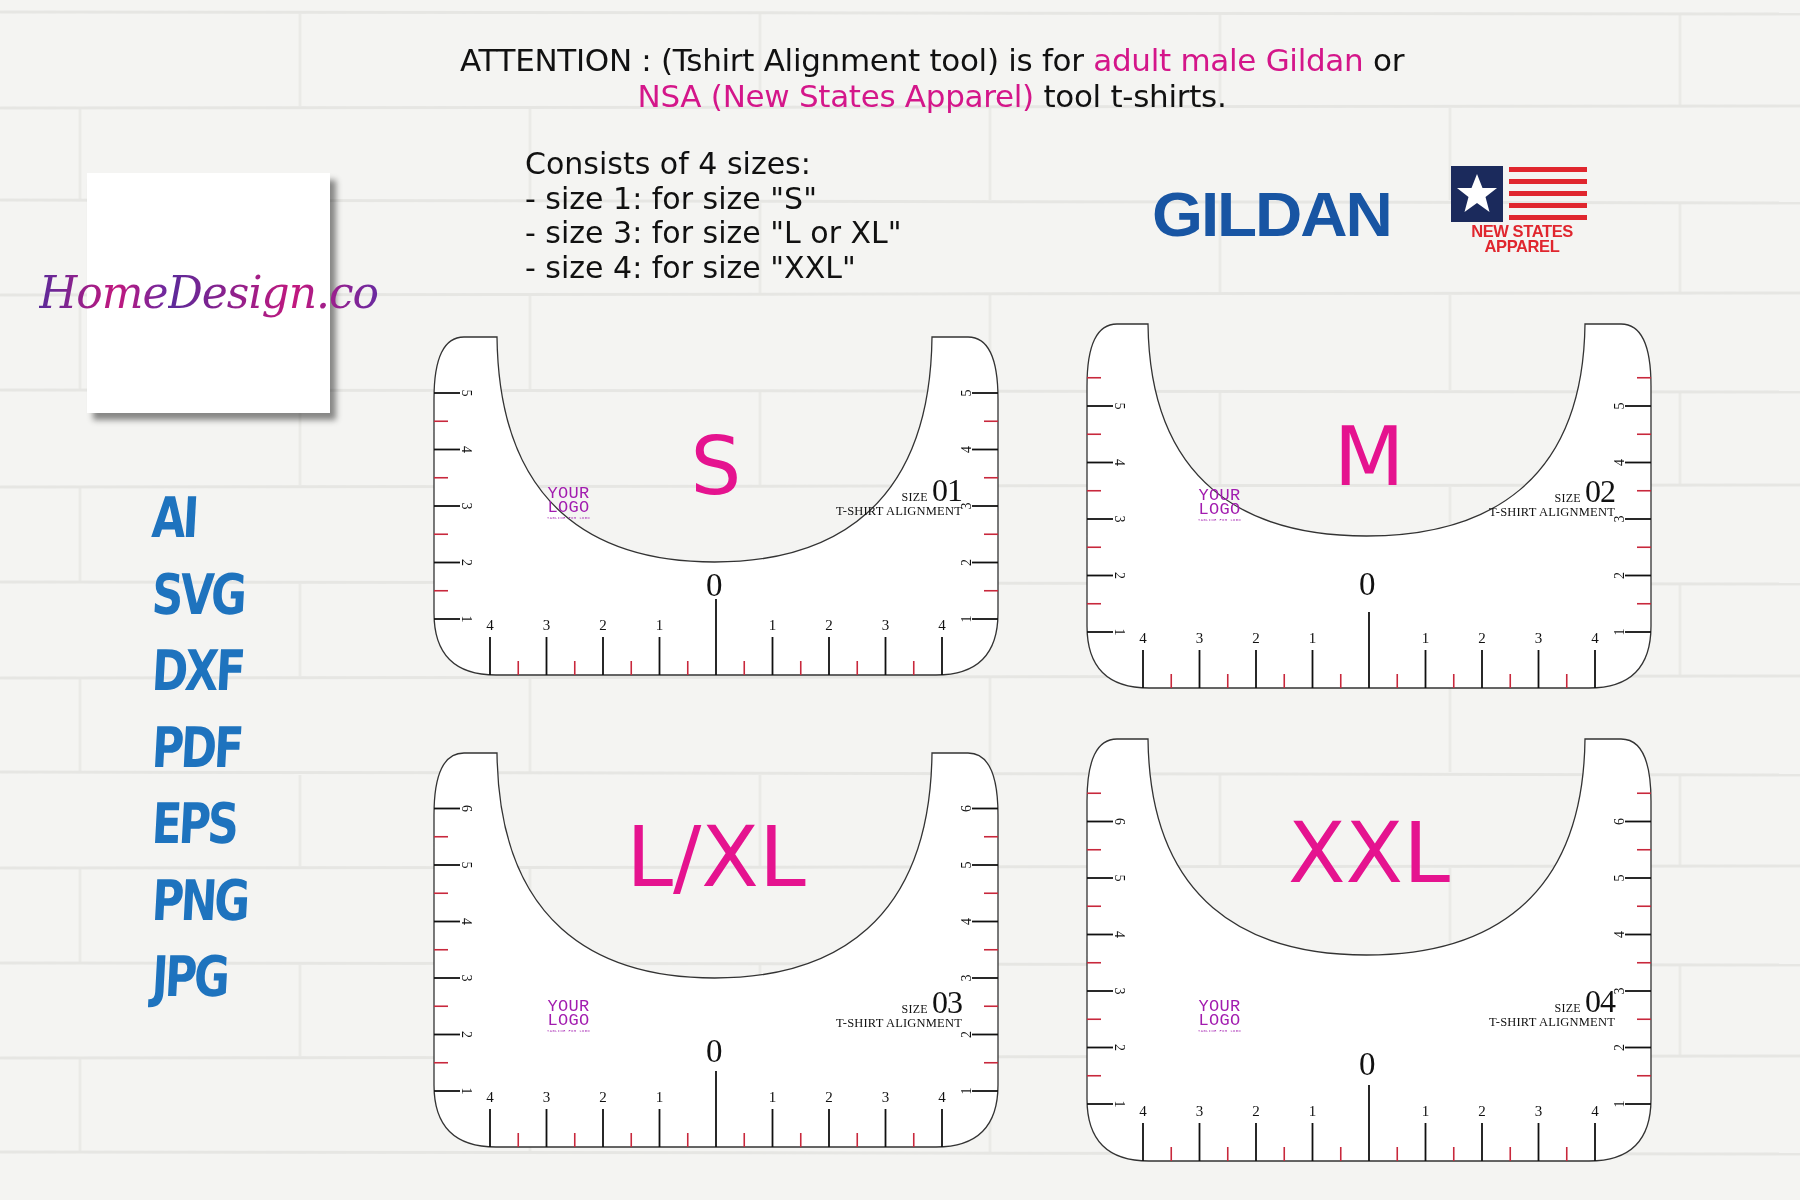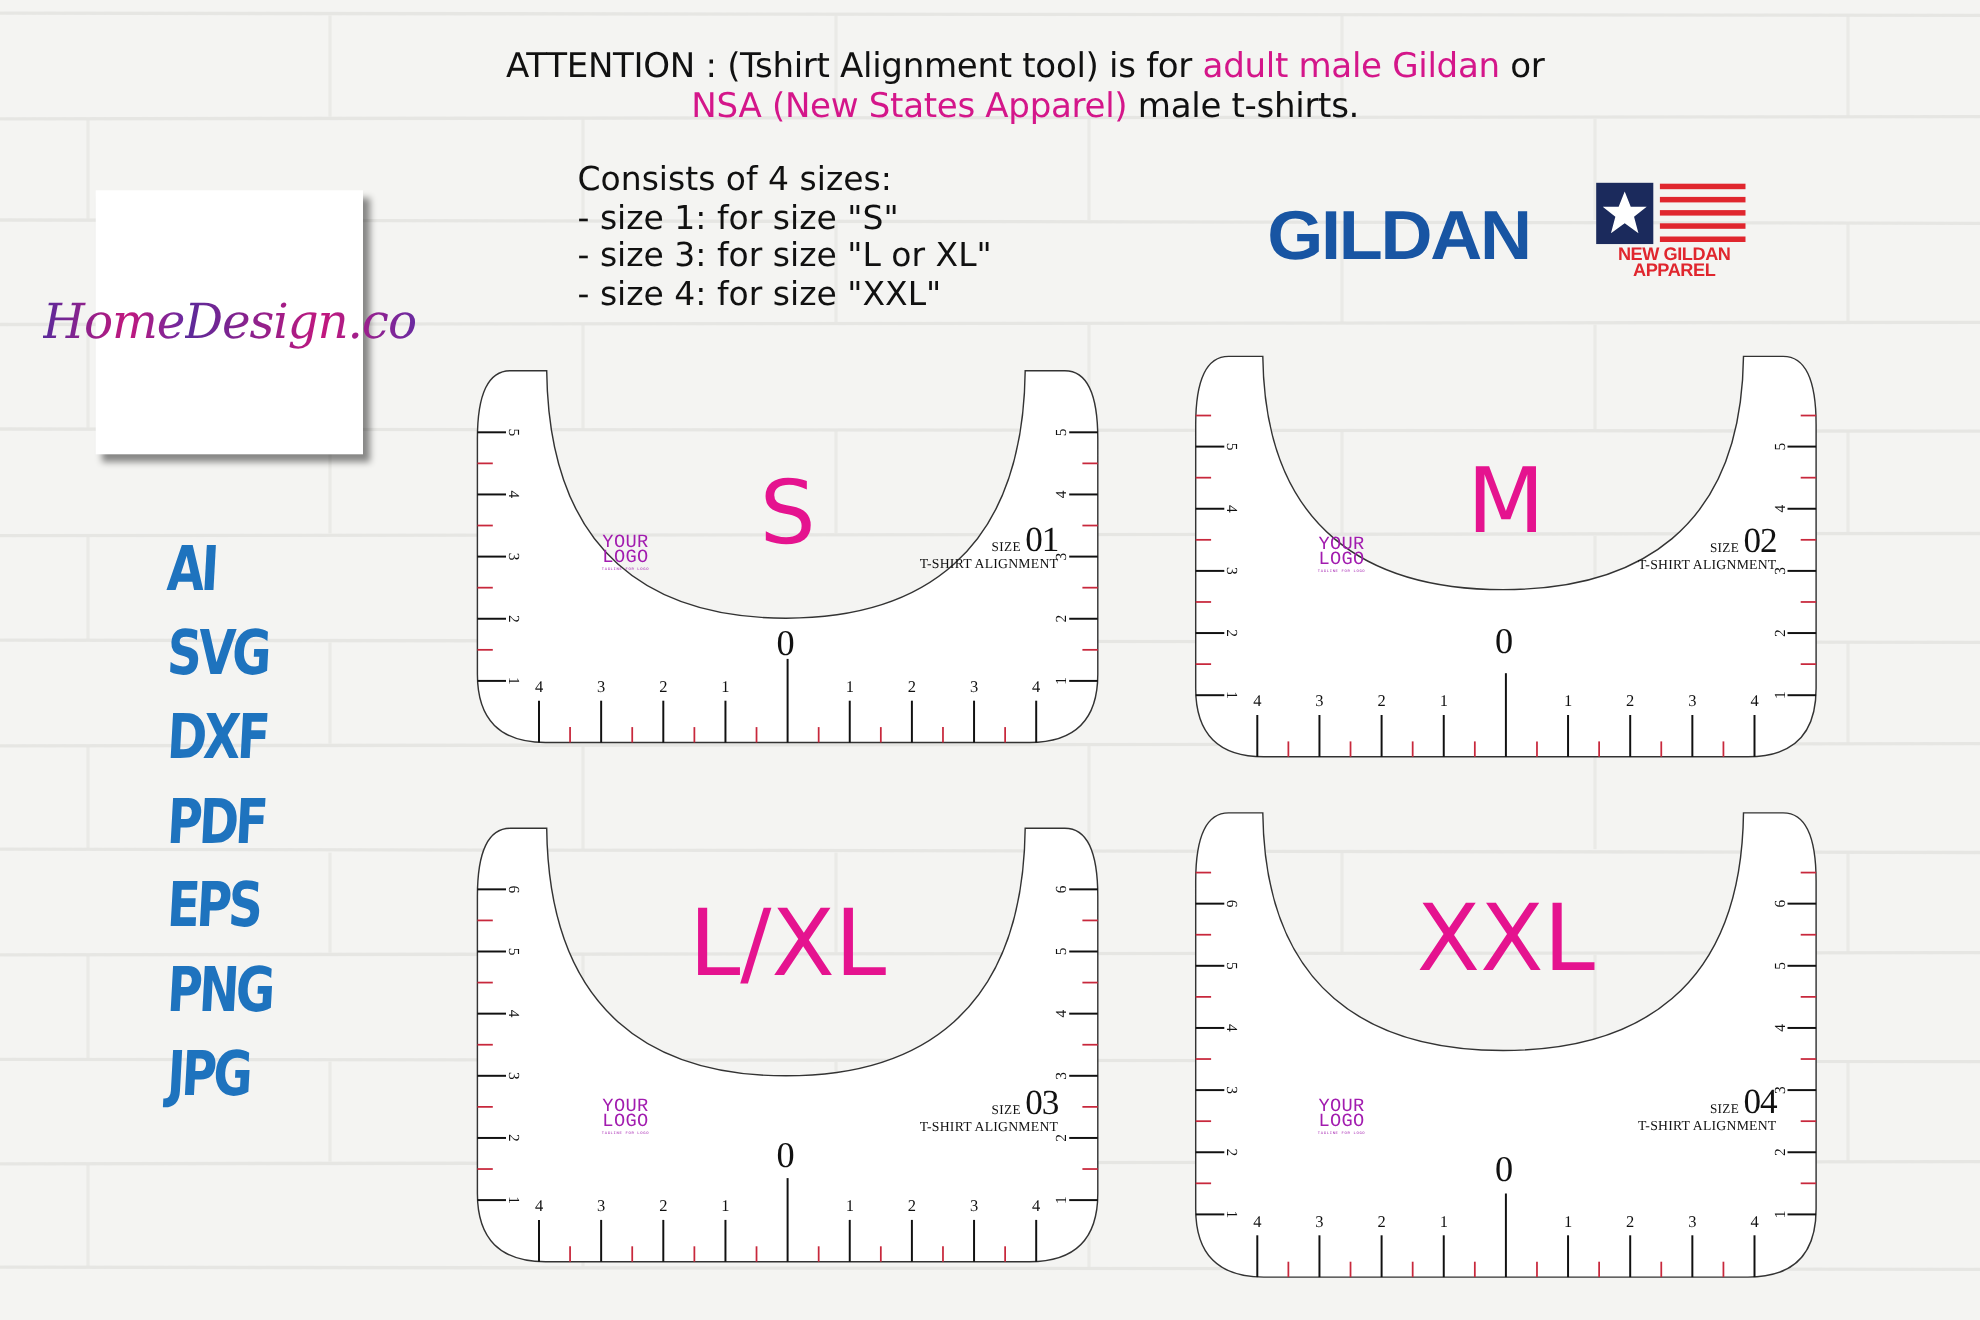--- a/index.html
+++ b/index.html
@@ -137,21 +137,21 @@
       <line x1="1680" y1="965" x2="1680" y2="1056"></line>
     <line x1="80" y1="1058" x2="80" y2="1152"></line>
       <line x1="530" y1="1058" x2="530" y2="1152"></line>
       <line x1="990" y1="1058" x2="990" y2="1152"></line>
       <line x1="1450" y1="1058" x2="1450" y2="1152"></line>
   </g>
 </svg>
 
 <div class="header">
   <span class="line"><span>ATTENTION : (Tshirt Alignment tool) is for </span><span class="pink">adult male Gildan</span><span> or</span></span>
-  <span class="line"><span class="pink">NSA (New States Apparel)</span><span> male t-shirts.</span></span>
+  <span class="line"><span class="pink">NSA (New States Apparel)</span><span> tool t-shirts.</span></span>
 </div>
 
 <div class="logo-box">
   <span>Home</span>
   <span>Design.co</span>
 </div>
 
 <div class="formats">
   <span class="fmt">AI</span>
   <span class="fmt">SVG</span>
@@ -174,21 +174,21 @@
   <svg class="flag" viewBox="0 0 136 56" width="136" height="56">
     <rect x="0" y="0" width="52" height="56" fill="#1b2a5c"></rect>
     <polygon points="26,8 31.5,22 46,22 34.5,31 38.5,46 26,37 13.5,46 17.5,31 6,22 20.5,22" fill="#ffffff"></polygon>
     <rect x="58" y="1" width="78" height="5" fill="#e0262e"></rect>
     <rect x="58" y="13" width="78" height="5" fill="#e0262e"></rect>
     <rect x="58" y="25" width="78" height="5" fill="#e0262e"></rect>
     <rect x="58" y="37" width="78" height="5" fill="#e0262e"></rect>
     <rect x="58" y="49" width="78" height="5" fill="#e0262e"></rect>
   </svg>
   <div class="nsa-text">
-    <span>NEW GILDAN</span><br>
+    <span>NEW STATES</span><br>
     <span>APPAREL</span>
   </div>
 </div>
 
 <div class="ruler" id="ruler-0" style="left: 434px; top: 337px; width: 564px; height: 338px;">
   <svg width="564" height="338">
       <path d="M 63 0 C 65 168.75, 160.875 225, 280.5 225 C 400.125 225, 496 168.75, 498 0 L 534 0 Q 564 0 564 62 L 564 276 Q 564 338 502 338 L 62 338 Q 0 338 0 276 L 0 62 Q 0 0 30 0 Z" fill="#ffffff" stroke="#333" stroke-width="1.3"></path>
       <line x1="0" y1="282" x2="26" y2="282" stroke="#111" stroke-width="1.8"></line>
       <line x1="538" y1="282" x2="564" y2="282" stroke="#111" stroke-width="1.8"></line>
       <text x="32" y="282" font-family="&quot;Liberation Serif&quot;, serif" font-size="14" text-anchor="middle" dominant-baseline="central" fill="#111" transform="rotate(90 32 282)">1</text>

